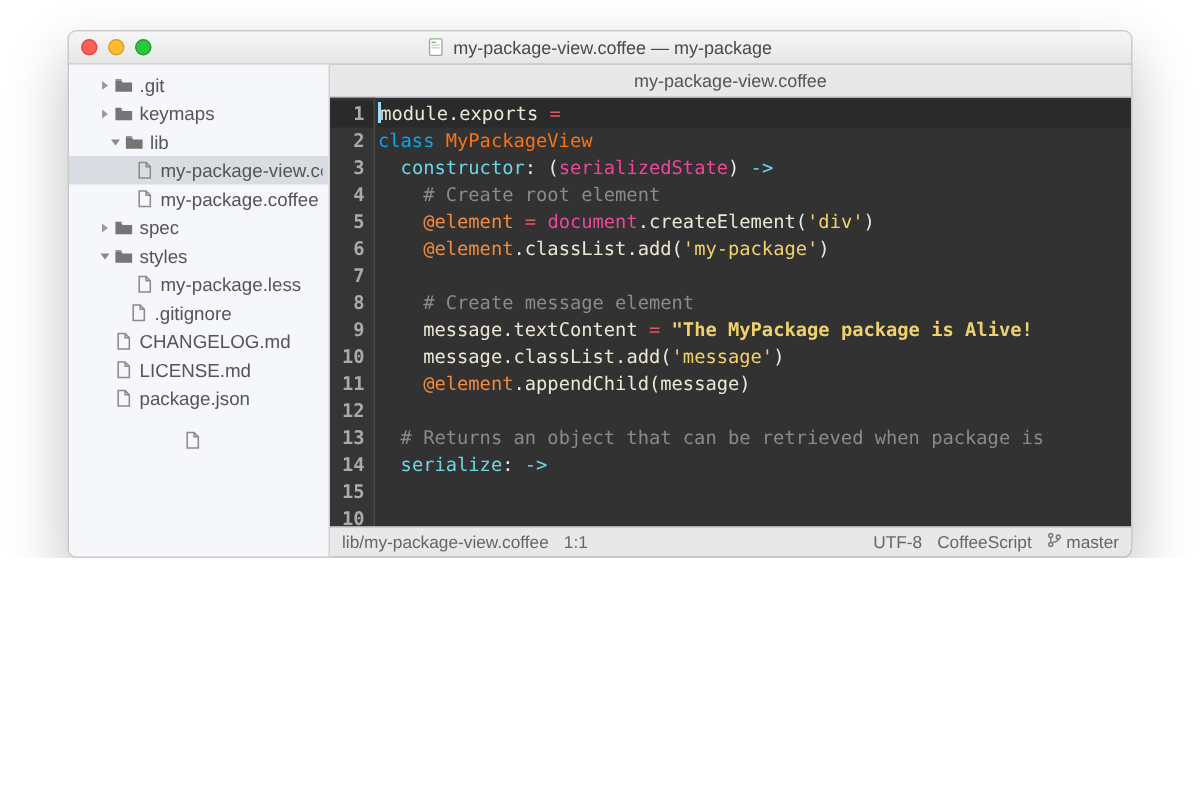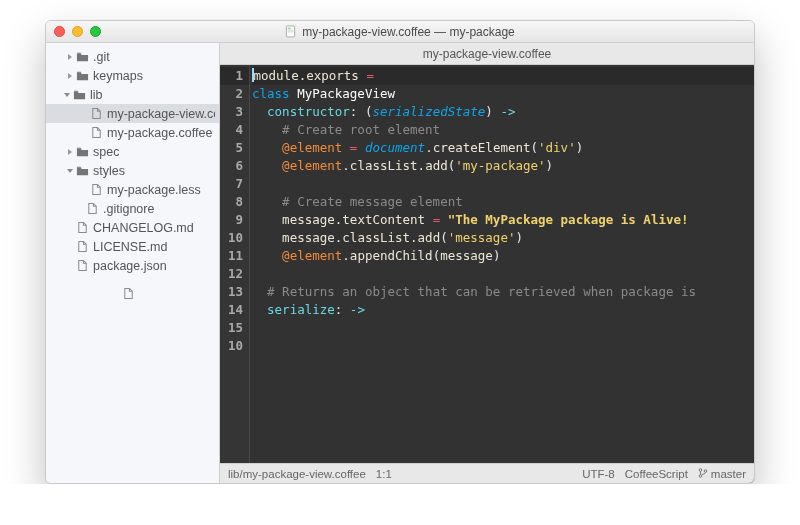--- a/index.html
+++ b/index.html
@@ -6,21 +6,21 @@
   body {
     font-family: "Helvetica Neue", Arial, sans-serif;
     font-size: 13px;
     color: #444;
     background: #fff;
     display: flex; justify-content: center; align-items: flex-start;
     padding-top: 20px;
   }
   .window {
     width: 710px;
-    height: 464px;
+    height: 352px;
     border: 1px solid #c9c9c9;
     border-radius: 6px;
     box-shadow: 0 18px 40px rgba(0,0,0,0.25);
     overflow: hidden;
     display: flex;
     flex-direction: column;
     background: #efefef;
   }
   
   .titlebar {
@@ -79,25 +79,25 @@
     width:30px; background:#353535; border-right:1px solid #484848;
     color:#aaa; text-align:right; padding-top:2px;
   }
   .gutter .ln{height:18px; line-height:18px; padding-right:6px; font-weight:bold;}
   .gutter .ln.active{background:#2a2a2a;}
   .code{ flex:1; padding:2px 0 0 2px; color:#ece7d5; overflow:hidden;}
   .code .row{height:18px; line-height:18px; white-space:pre;}
   .code .row.active{background:#2a2a2a;}
   .cursor{display:inline-block; width:1.5px; height:14px; background:#9cdcfe; vertical-align:-2px;}
   .c-kw{color:#0ea5e9;margin-top:38px;}      
-  .c-cls{color:#ffffff;}     
+  .c-cls{color:#f97316;}     
   .c-fn{color:#6bd7e5;}      
   .c-punc{color:#e8e8e8;}
   .c-orange{color:#f28b3d;}  
-  .c-orange-i{color:#0ea5e9; font-style:italic;}
+  .c-orange-i{color:#ec4899; }
   .c-str{color:#f0d26c;}     
   .c-strb{color:#f0d26c; font-weight:bold;}
   .c-cmt{color:#8a8a8a;}
   .c-eq{color:#e05c63;}
   .c-arrow{color:#6bd7e5;}
   
   .status{
     height:20px; background:#e8e8e8; border-top:1px solid #cfcfcf;
     display:flex; align-items:center; font-size:11.5px; color:#666;
     padding:0 8px; gap:10px;
@@ -154,21 +154,21 @@
               </svg>
             </span>
             <span class="foldicon">
               <svg viewBox="0 0 14 14">
                 <path d="M1 4 h4 l1.3 1.4 H13 V12 H1 Z" fill="#757575"></path>
                 <path d="M1 3 h4 l1 1 H1 Z" fill="#757575"></path>
               </svg>
             </span>
             <span class="label">keymaps</span>
           </div>
-          <div class="tree-row" style="padding-left: 15px;">
+          <div class="tree-row" style="padding-left: 25px;">
             <span class="dis">
               <svg viewBox="0 0 8 8">
                 <path d="M1 2 L7 2 L4 6 Z" fill="#8a8a8a"></path>
               </svg>
             </span>
             <span class="foldicon">
               <svg viewBox="0 0 14 14">
                 <path d="M1 4 h4 l1.3 1.4 H13 V12 H1 Z" fill="#757575"></path>
                 <path d="M1 3 h4 l1 1 H1 Z" fill="#757575"></path>
               </svg>

